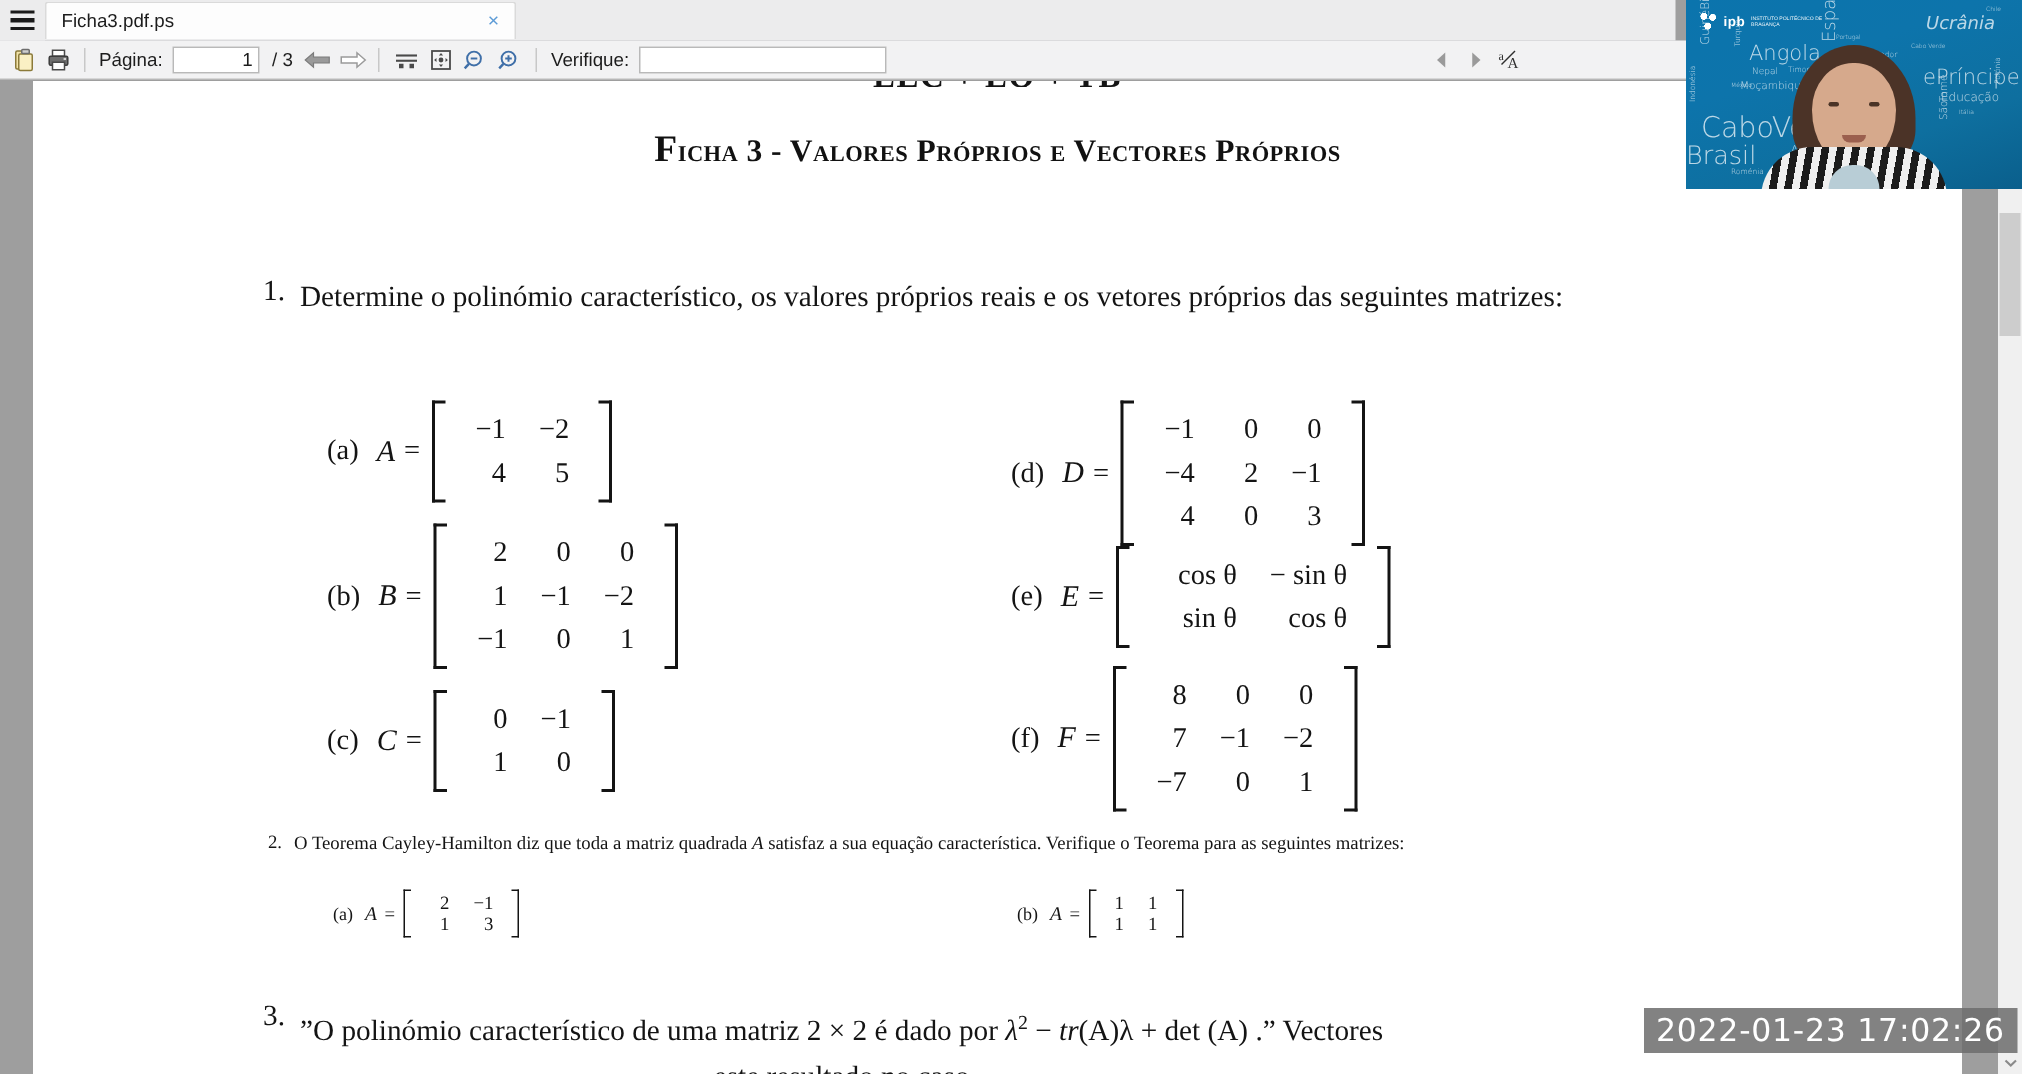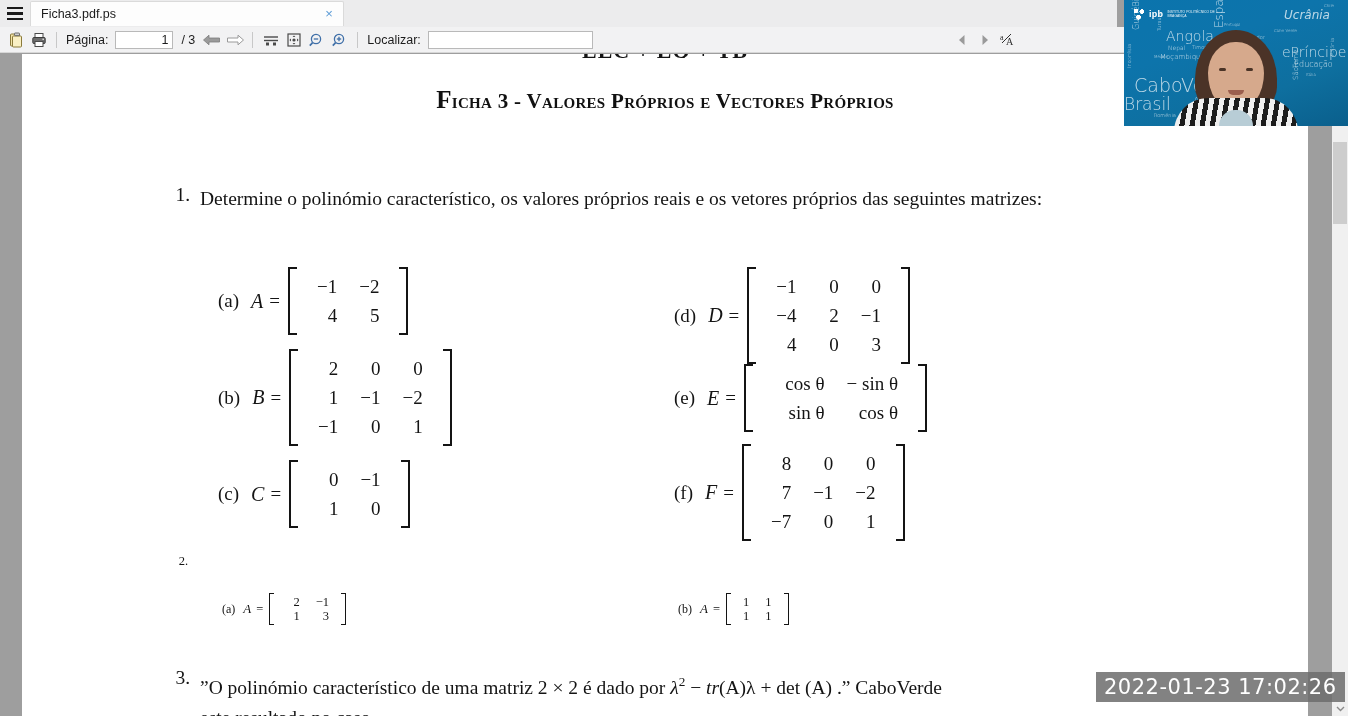--- a/index.html
+++ b/index.html
@@ -153,20 +153,21 @@
     font-size: 19.5px;
     width: 28px;
     text-align: right;
     margin-right: 10px;
     flex: 0 0 28px;
   }
   .q-text {
     font-family: "Liberation Serif", serif;
     font-size: 19.5px;
     line-height: 30px;
+    text-align: center;
   }
   .mi { font-style: italic; font-family: "Liberation Serif", serif; }
 
   #q1 { top: 130px; left: 140px; width: 960px; }
 
   
   .mat-item {
     position: absolute;
     display: flex;
     align-items: center;
@@ -411,21 +412,21 @@
       <svg width="18" height="16" viewBox="0 0 18 16">
         <circle cx="8" cy="7" r="4.6" fill="none" stroke="#3f6fa8" stroke-width="1.3"></circle>
         <line x1="4.6" y1="10.6" x2="1.8" y2="13.6" stroke="#3f6fa8" stroke-width="1.6"></line>
         <line x1="5.8" y1="7" x2="10.2" y2="7" stroke="#3f6fa8" stroke-width="1.3"></line>
         <line x1="8" y1="4.8" x2="8" y2="9.2" stroke="#3f6fa8" stroke-width="1.3"></line>
       </svg>
     </div>
 
     <div class="tb-sep"></div>
 
-    <span class="tb-label">Localizar:</span>
+    <span class="tb-label">Verifique:</span>
     <input class="find-input" value="" style="">
 
     <div style="width:355px"></div>
 
     <div class="tb-btn">
       <svg width="14" height="14" viewBox="0 0 14 14">
         <path d="M9.5 2 L4 7 L9.5 12 Z" fill="#9a9a9a"></path>
       </svg>
     </div>
     <div class="tb-btn">
@@ -566,20 +567,21 @@
             <div>−7</div>
             <div>0</div>
             <div>1</div>
           </span>
           <span class="br br-r"></span>
         </span>
       </div>
 
       <div class="q" id="q2">
         <div class="q-num">2.</div>
+        <div class="q-text"><span>O Teorema Cayley-Hamilton diz que toda a matriz quadrada </span><span class="mi">A</span><span> satisfaz a sua equação característica. Verifique o Teorema para as seguintes matrizes:</span></div>
       </div>
 
       <div class="mat-item small" id="m2-a" style="top:539px; left:200px;">
         <span class="mat-lbl">(a)</span>
         <span class="mat-name">A</span>
         <span class="mat-eq">=</span>
         <span class="bracket">
           <span class="br br-l"></span>
           <span class="mat-grid c2">
             <div>2</div>
@@ -602,21 +604,21 @@
             <div>1</div>
             <div>1</div>
             <div>1</div>
           </span>
           <span class="br br-r"></span>
         </span>
       </div>
 
       <div class="q" id="q3">
         <div class="q-num">3.</div>
-        <div class="q-text"><span>”O polinómio característico de uma matriz 2 × 2 é dado por </span><span class="mi">λ</span><sup class="exp">2</sup><span> − </span><span class="mi">tr</span><span>(A)λ</span><span> + det </span><span>(A)</span><span> .” CaboVerde</span><br><span>este resultado no caso</span></div>
+        <div class="q-text"><span>”O polinómio característico de uma matriz 2 × 2 é dado por </span><span class="mi">λ</span><sup class="exp">2</sup><span> − </span><span class="mi">tr</span><span>(A)λ</span><span> + det </span><span>(A)</span><span> .” Vectores</span><br><span>este resultado no caso</span></div>
       </div>
 
     </div>
   </div>
 
   <div class="vscroll">
     <div class="vscroll-up">
       <svg width="9" height="7" viewBox="0 0 9 7">
           <path d="M1 5 L4.5 1.6 L8 5" fill="none" stroke="#8a8a8a" stroke-width="1.4"></path>
         </svg>

